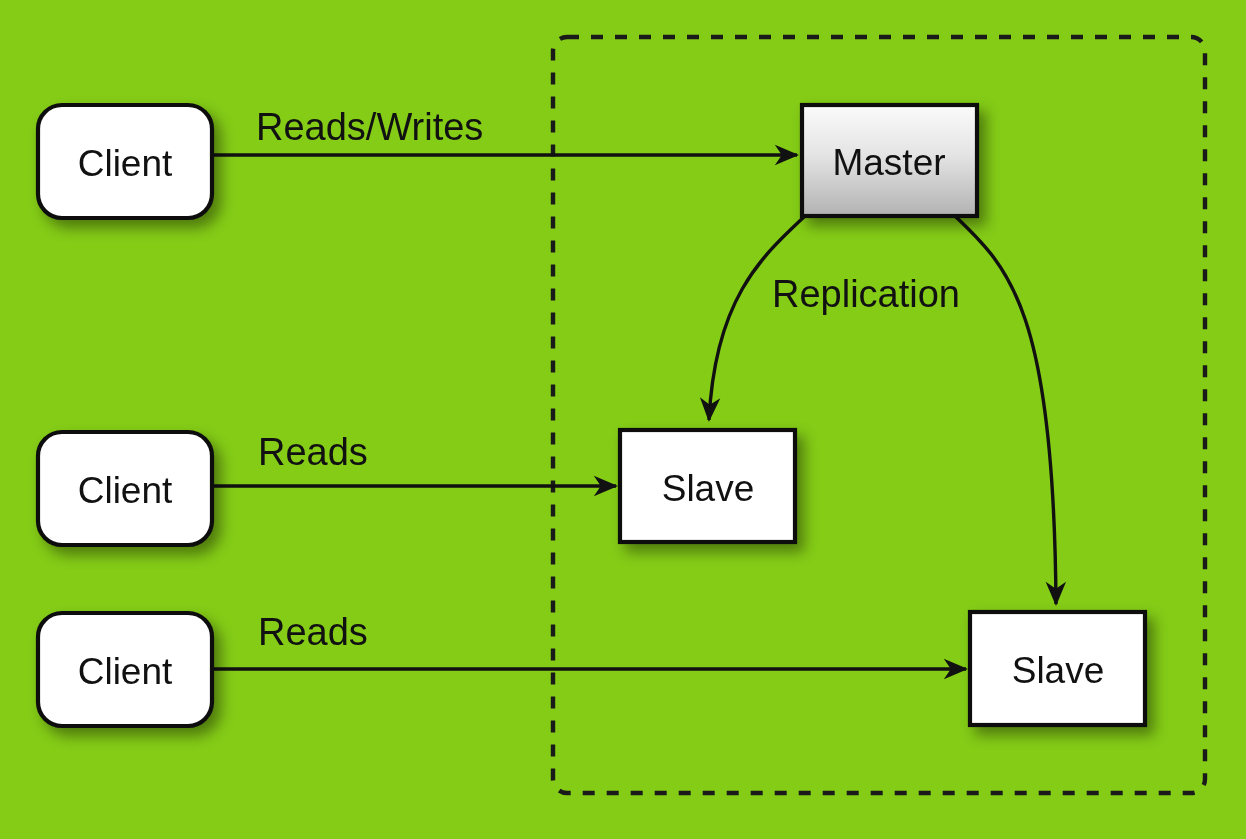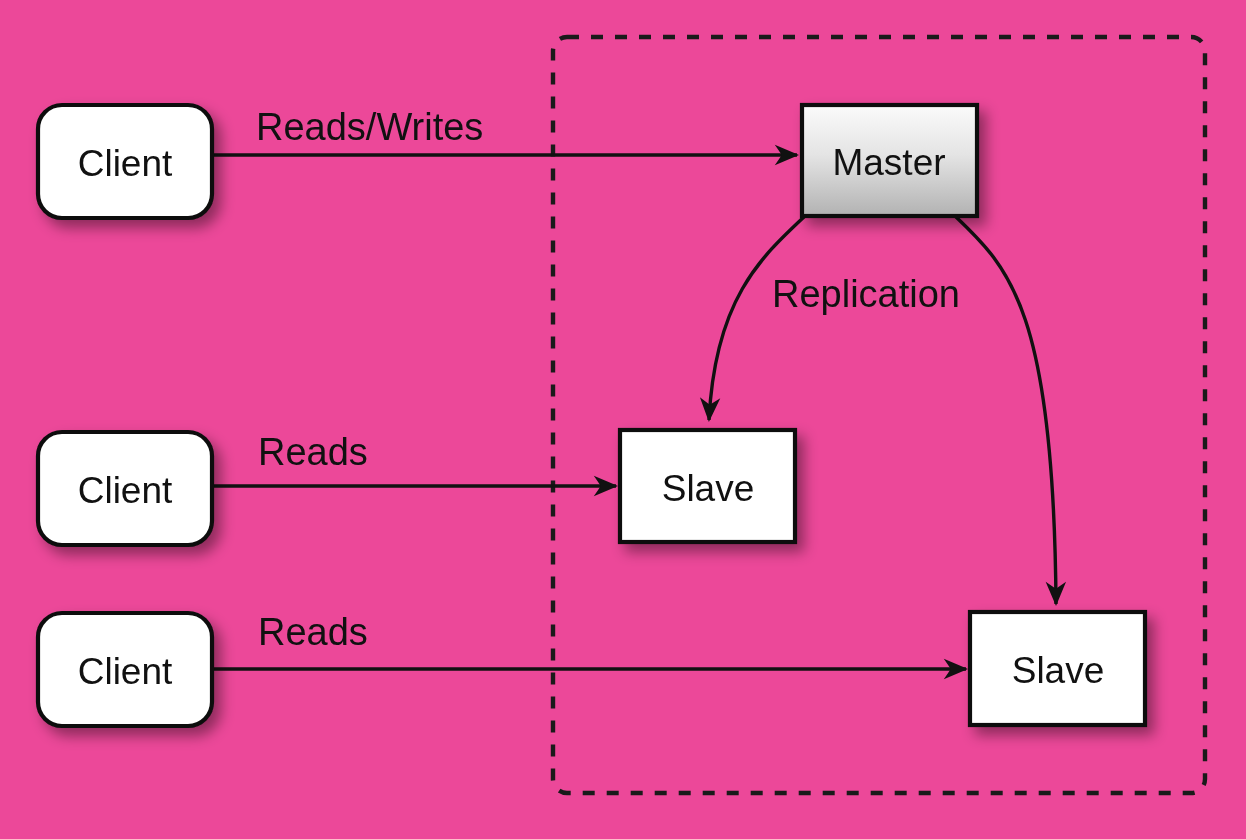--- a/index.html
+++ b/index.html
@@ -7,21 +7,21 @@
     padding: 0;
     background: #ffffff;
   }
   body {
     font-family: "Liberation Sans", sans-serif;
   }
   #canvas {
     position: relative;
     width: 1246px;
     height: 839px;
-    background: #ec4899;
+    background: #84cc16;
     overflow: hidden;
   }
   #diagram-svg {
     position: absolute;
     left: 0;
     top: 0;
     width: 1246px;
     height: 839px;
   }
   .node-label {

